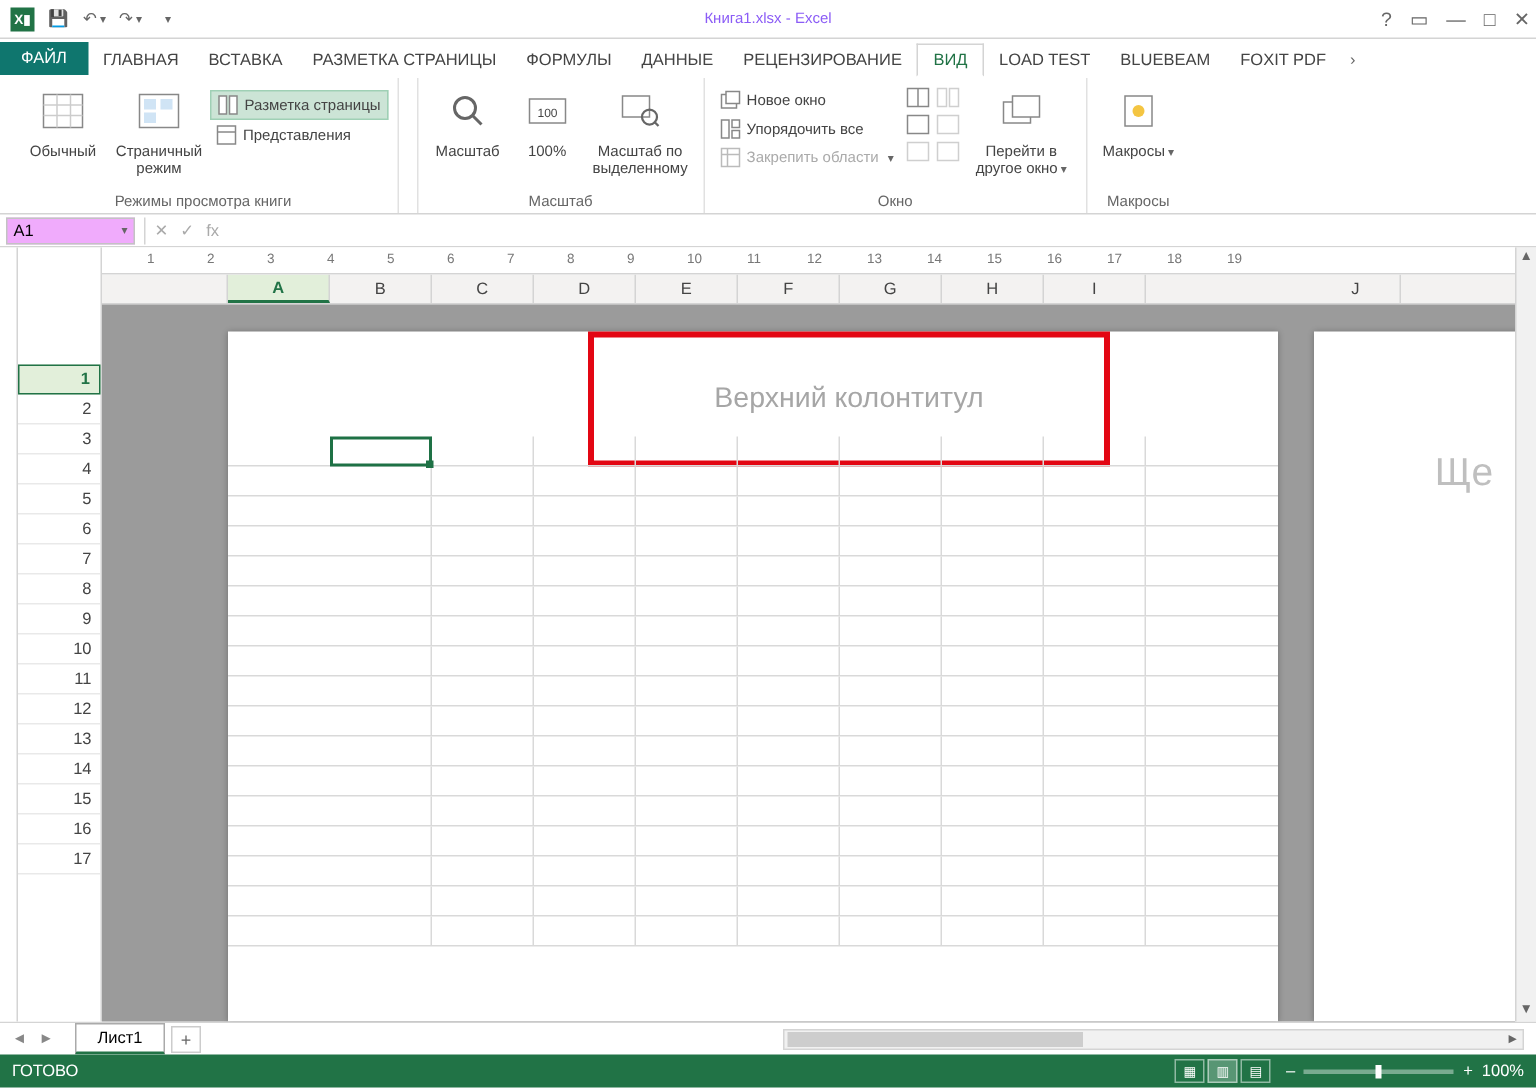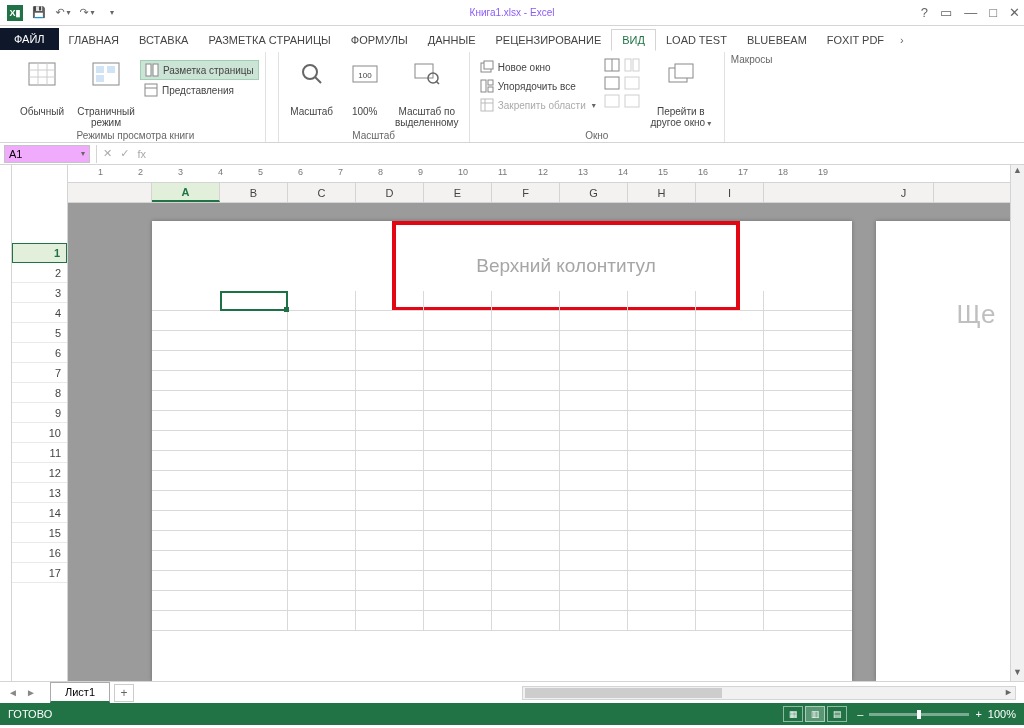--- a/index.html
+++ b/index.html
@@ -6,28 +6,28 @@
 body{width:1024px;height:728px;overflow:hidden;background:#fff;font-size:11px}
 .titlebar{height:26px;background:#fff;display:flex;align-items:center;position:relative;border-bottom:1px solid #d4d4d4}
 .qat{display:flex;align-items:center;gap:2px;padding-left:4px}
 .qat-item{width:22px;height:22px;display:flex;align-items:center;justify-content:center;color:#666}
 .excel-badge{width:16px;height:16px;background:#217346;color:#fff;font-size:9px;font-weight:bold;display:flex;align-items:center;justify-content:center}
 .title-center{position:absolute;left:50%;transform:translateX(-50%);font-size:10px;color:#8b5cf6}
 .win-controls{position:absolute;right:4px;display:flex;gap:12px;color:#666;font-size:13px}
 .win-controls span{cursor:pointer}
 .tabs{height:24px;background:#fff;display:flex;align-items:flex-end;padding-left:0}
 .tab{padding:4px 10px;font-size:11px;color:#444;text-transform:uppercase;cursor:pointer}
-.tab.file{background:#0f172a;color:#fff;padding:5px 14px}
+.tab.file{background:#0f766e;color:#fff;padding:5px 14px}
 .tab.active{color:#217346;border:1px solid #d4d4d4;border-bottom:1px solid #fff;margin-bottom:-1px;background:#fff}
 .tab-caret{padding:4px 6px;color:#666}
 .ribbon{height:93px;background:#fff;border-bottom:1px solid #d4d4d4;display:flex;padding:2px 6px 0}
 .group{display:flex;flex-direction:column;border-right:1px solid #e1e1e1;padding:0 6px;height:90px}
 .group-body{flex:1;display:flex;align-items:flex-start;gap:4px;padding-top:4px}
 .group-label{text-align:center;font-size:10px;color:#666;padding:2px 0}
-.big-btn{display:flex;flex-direction:column;align-items:center;justify-content:flex-start;width:60px;text-align:center;font-size:10px;color:#444;gap:16px;padding-top:2px}
+.big-btn{display:flex;flex-direction:column;align-items:center;justify-content:flex-start;width:60px;text-align:center;font-size:10px;color:#444;gap:6px;padding-top:2px}
 .big-btn .ico{width:32px;height:32px;display:flex;align-items:center;justify-content:center}
 .sm-btn{display:flex;align-items:center;gap:4px;font-size:10px;color:#444;padding:2px 4px;white-space:nowrap}
 .sm-btn.active{background:#cce4d6;border:1px solid #9fd0b5}
 .sm-col{display:flex;flex-direction:column;gap:1px}
 .arrow-dn{font-size:8px;color:#666;margin-left:2px}
 .namebox-row{height:22px;border-bottom:1px solid #d4d4d4;display:flex;align-items:center;padding:0 4px;gap:6px}
 .namebox{width:86px;height:18px;border:1px solid #c3c3c3;padding:0 4px;font-size:11px;display:flex;align-items:center;justify-content:space-between;background:#f0abfc}
 .fx-bar{flex:1;height:18px;display:flex;align-items:center;gap:8px;color:#aaa}
 .fx-sym{}
 .workspace{position:relative;height:516px;background:#e9e9e9;display:flex}
@@ -264,20 +264,31 @@
               <rect x="8" y="2" width="18" height="14" fill="#fff" stroke="#888"></rect>
             </svg>
           </div>
         <span><span>Перейти в другое окно</span><span class="arrow-dn">▾</span></span>
       </div>
     </div>
     <div class="group-label">Окно</div>
   </div>
 
   <div class="group" style="border-right:none">
+    <div class="group-body">
+      <div class="big-btn" style="width:56px">
+        <div class="ico">
+            <svg width="26" height="24">
+              <rect x="4" y="2" width="18" height="20" fill="#fff" stroke="#888"></rect>
+              <circle cx="13" cy="12" r="4" fill="#f4c542"></circle>
+            </svg>
+          </div>
+        <span><span>Макросы</span><span class="arrow-dn">▾</span></span>
+      </div>
+    </div>
     <div class="group-label">Макросы</div>
   </div>
 </div>
 
 <div class="namebox-row">
   <div class="namebox">
       <span>A1</span>
       <span class="arrow-dn">▾</span>
     </div>
   <div style="width:1px;height:18px;background:#d4d4d4"></div>

